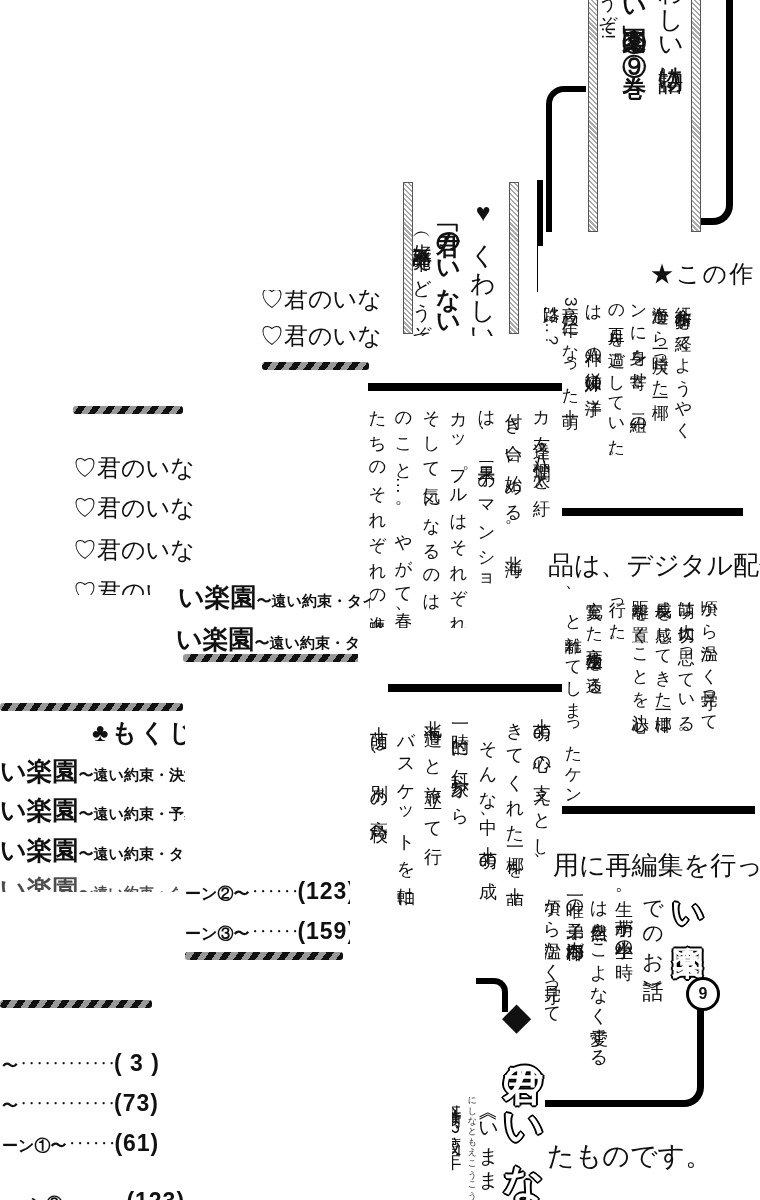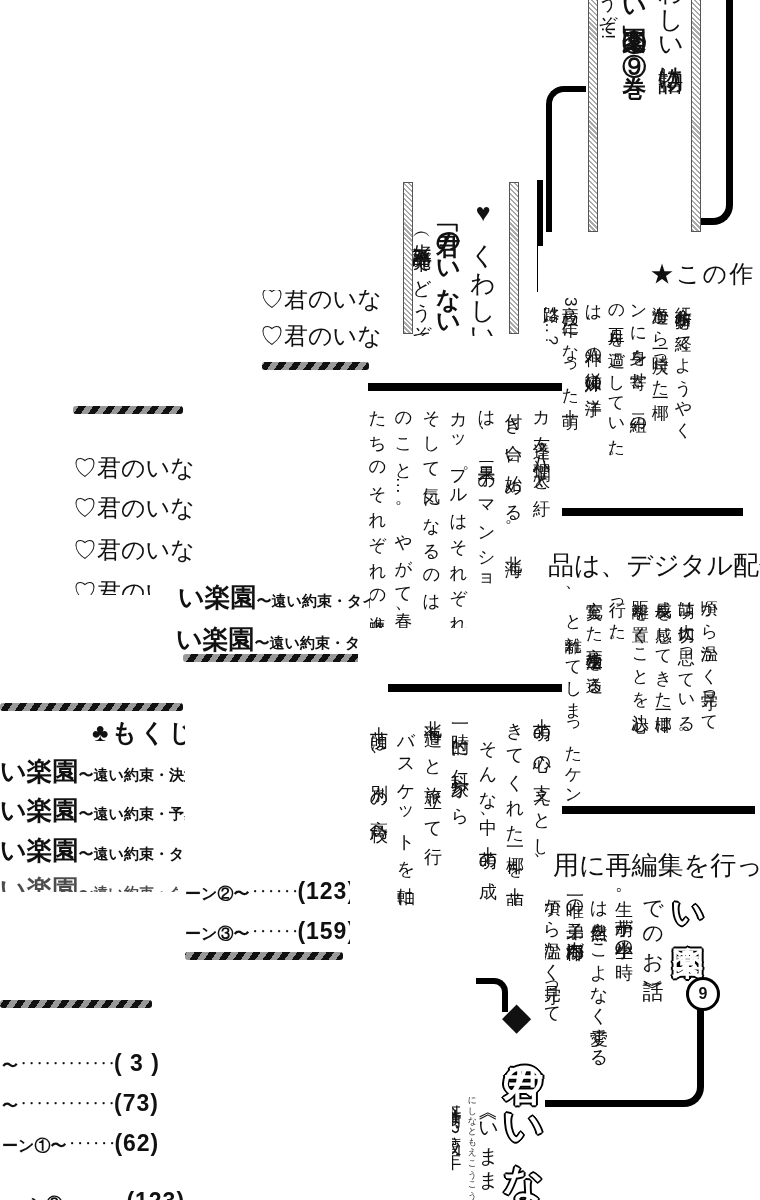--- a/index.html
+++ b/index.html
@@ -171,21 +171,21 @@
       <span class="pg-num">( 3 )</span>
     </div>
     <div class="pg-line" style="left:2px;top:184px;">
       <span class="pg-pre">〜</span>
       <span class="pg-dots">・・・・・・・・・・・・</span>
       <span class="pg-num">(73)</span>
     </div>
     <div class="pg-line" style="left:2px;top:224px;">
       <span class="pg-pre">ーン①〜</span>
       <span class="pg-dots">・・・・・・</span>
-      <span class="pg-num">(62)</span>
+      <span class="pg-num">(61)</span>
     </div>
     <div class="pg-line" style="left:14px;top:282px;">
       <span class="pg-pre">ーン②〜</span>
       <span class="pg-dots">・・・・・・</span>
       <span class="pg-num">(123)</span>
     </div>
   </div>
 
   <div class="pnl" style="left:178px;top:866px;width:172px;height:112px;">
     <div class="pg-line" style="left:7px;top:12px;">
@@ -213,15 +213,16 @@
   <div class="pnl" style="left:545px;top:833px;width:215px;height:367px;">
     <div class="hline serif" style="left:8px;top:15px;font-size:26px;">用に再編集を行った</div>
     <div class="vcol otl" style="left:126px;top:49px;font-size:32px;letter-spacing:2px;">い楽園</div>
     <div class="badge" style="left:141px;top:144px;">9</div>
     <div class="vcol" style="left:97px;top:53px;font-size:21px;letter-spacing:2px;">でのお話》</div>
     <div class="vcol" style="left:69px;top:53px;font-size:18px;letter-spacing:0.5px;">生。十萌が小学生の時</div>
     <div class="vcol" style="left:44px;top:55px;font-size:18px;letter-spacing:0.5px;">は自然をこよなく愛する</div>
     <div class="vcol" style="left:20px;top:53px;font-size:18px;letter-spacing:0.5px;">唯一の弟子、内海一椰が</div>
     <div class="vcol" style="left:-3px;top:53px;font-size:18px;letter-spacing:0.5px;">頃から温かく見守って</div>
     <div class="frame-br" style="left:0;top:177px;width:152px;height:90px;"></div>
+    <div class="hline serif" style="left:2px;top:305px;font-size:27px;">たものです。</div>
   </div>
 
 </div>
 
 </body></html>

